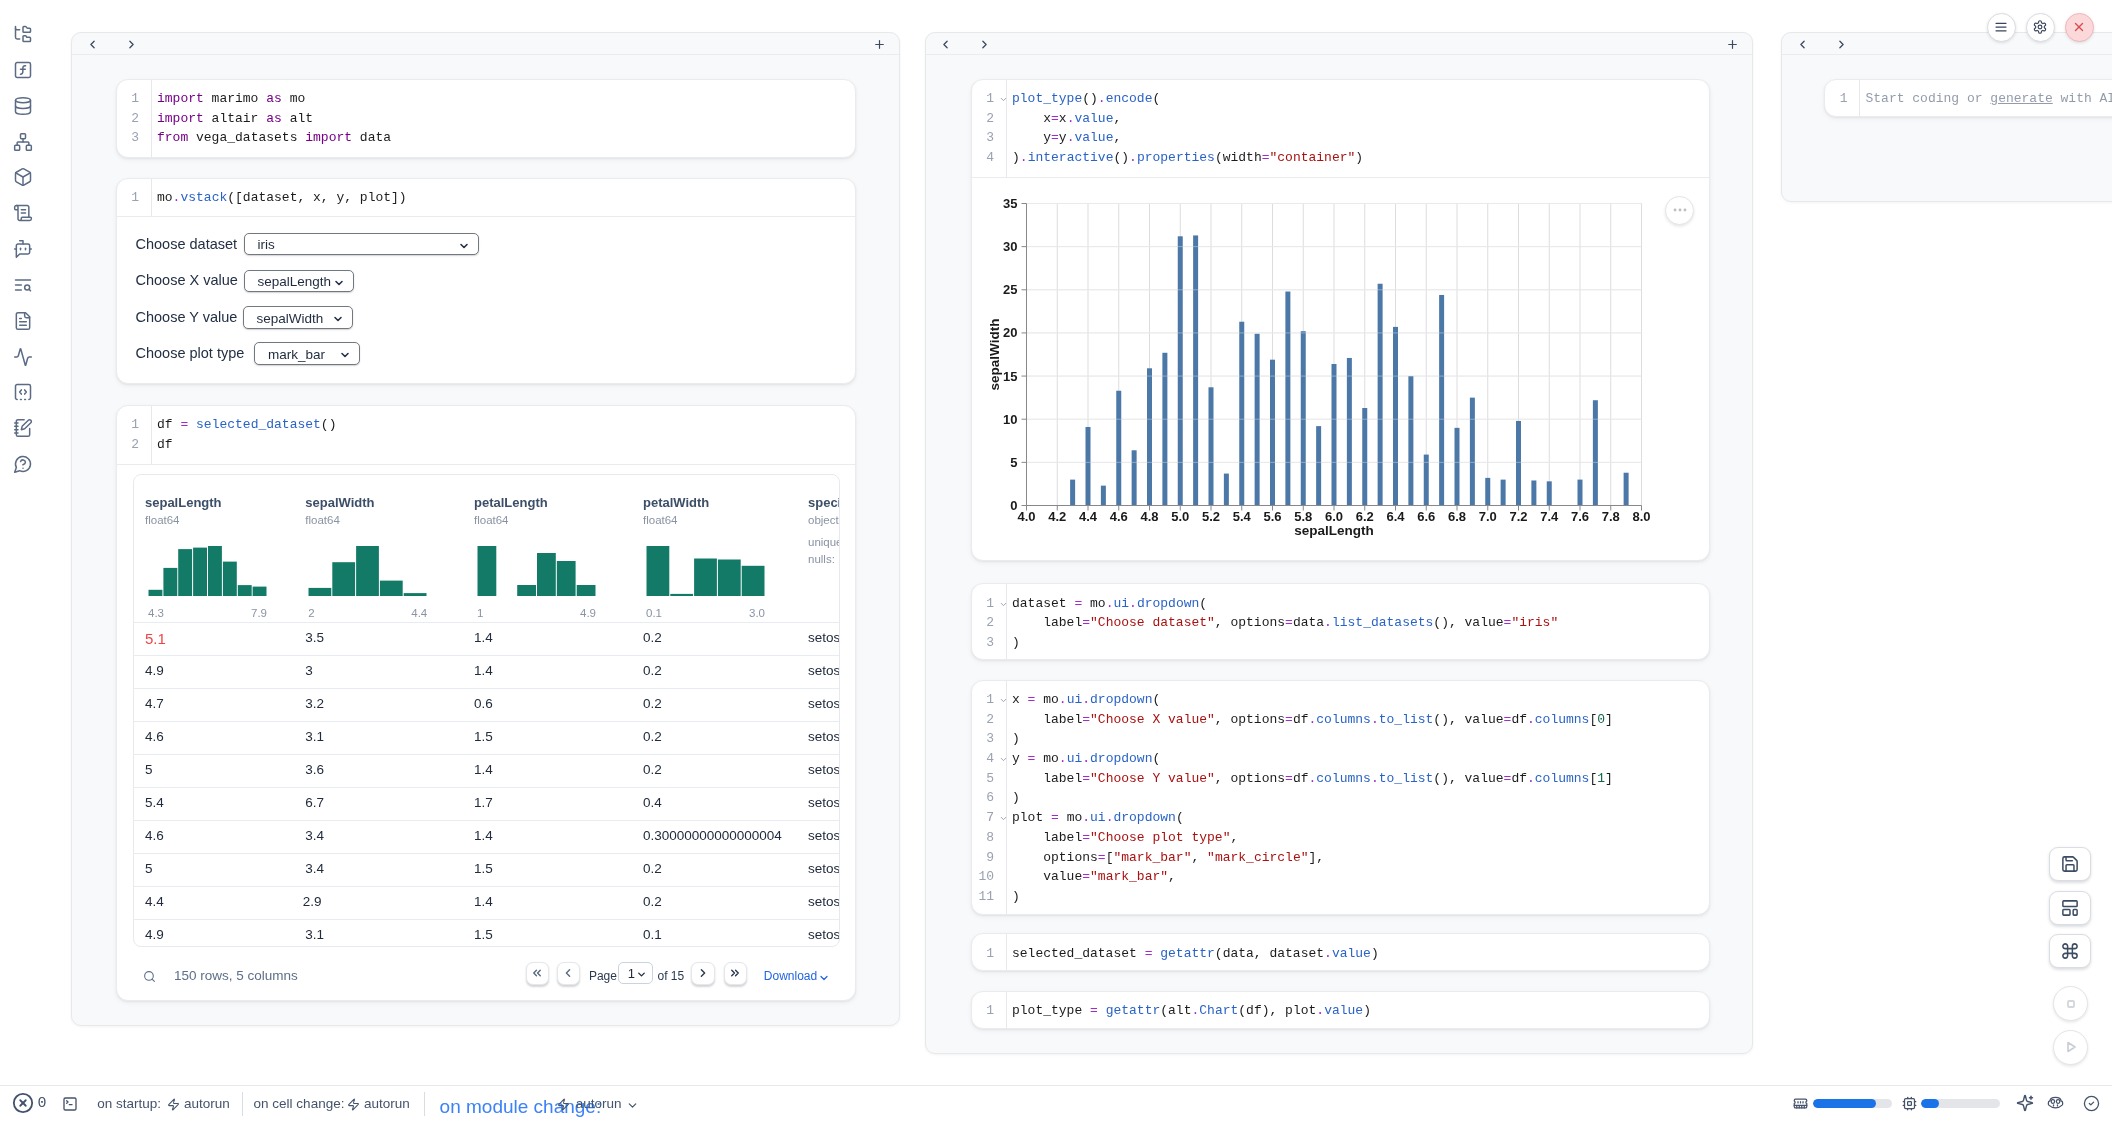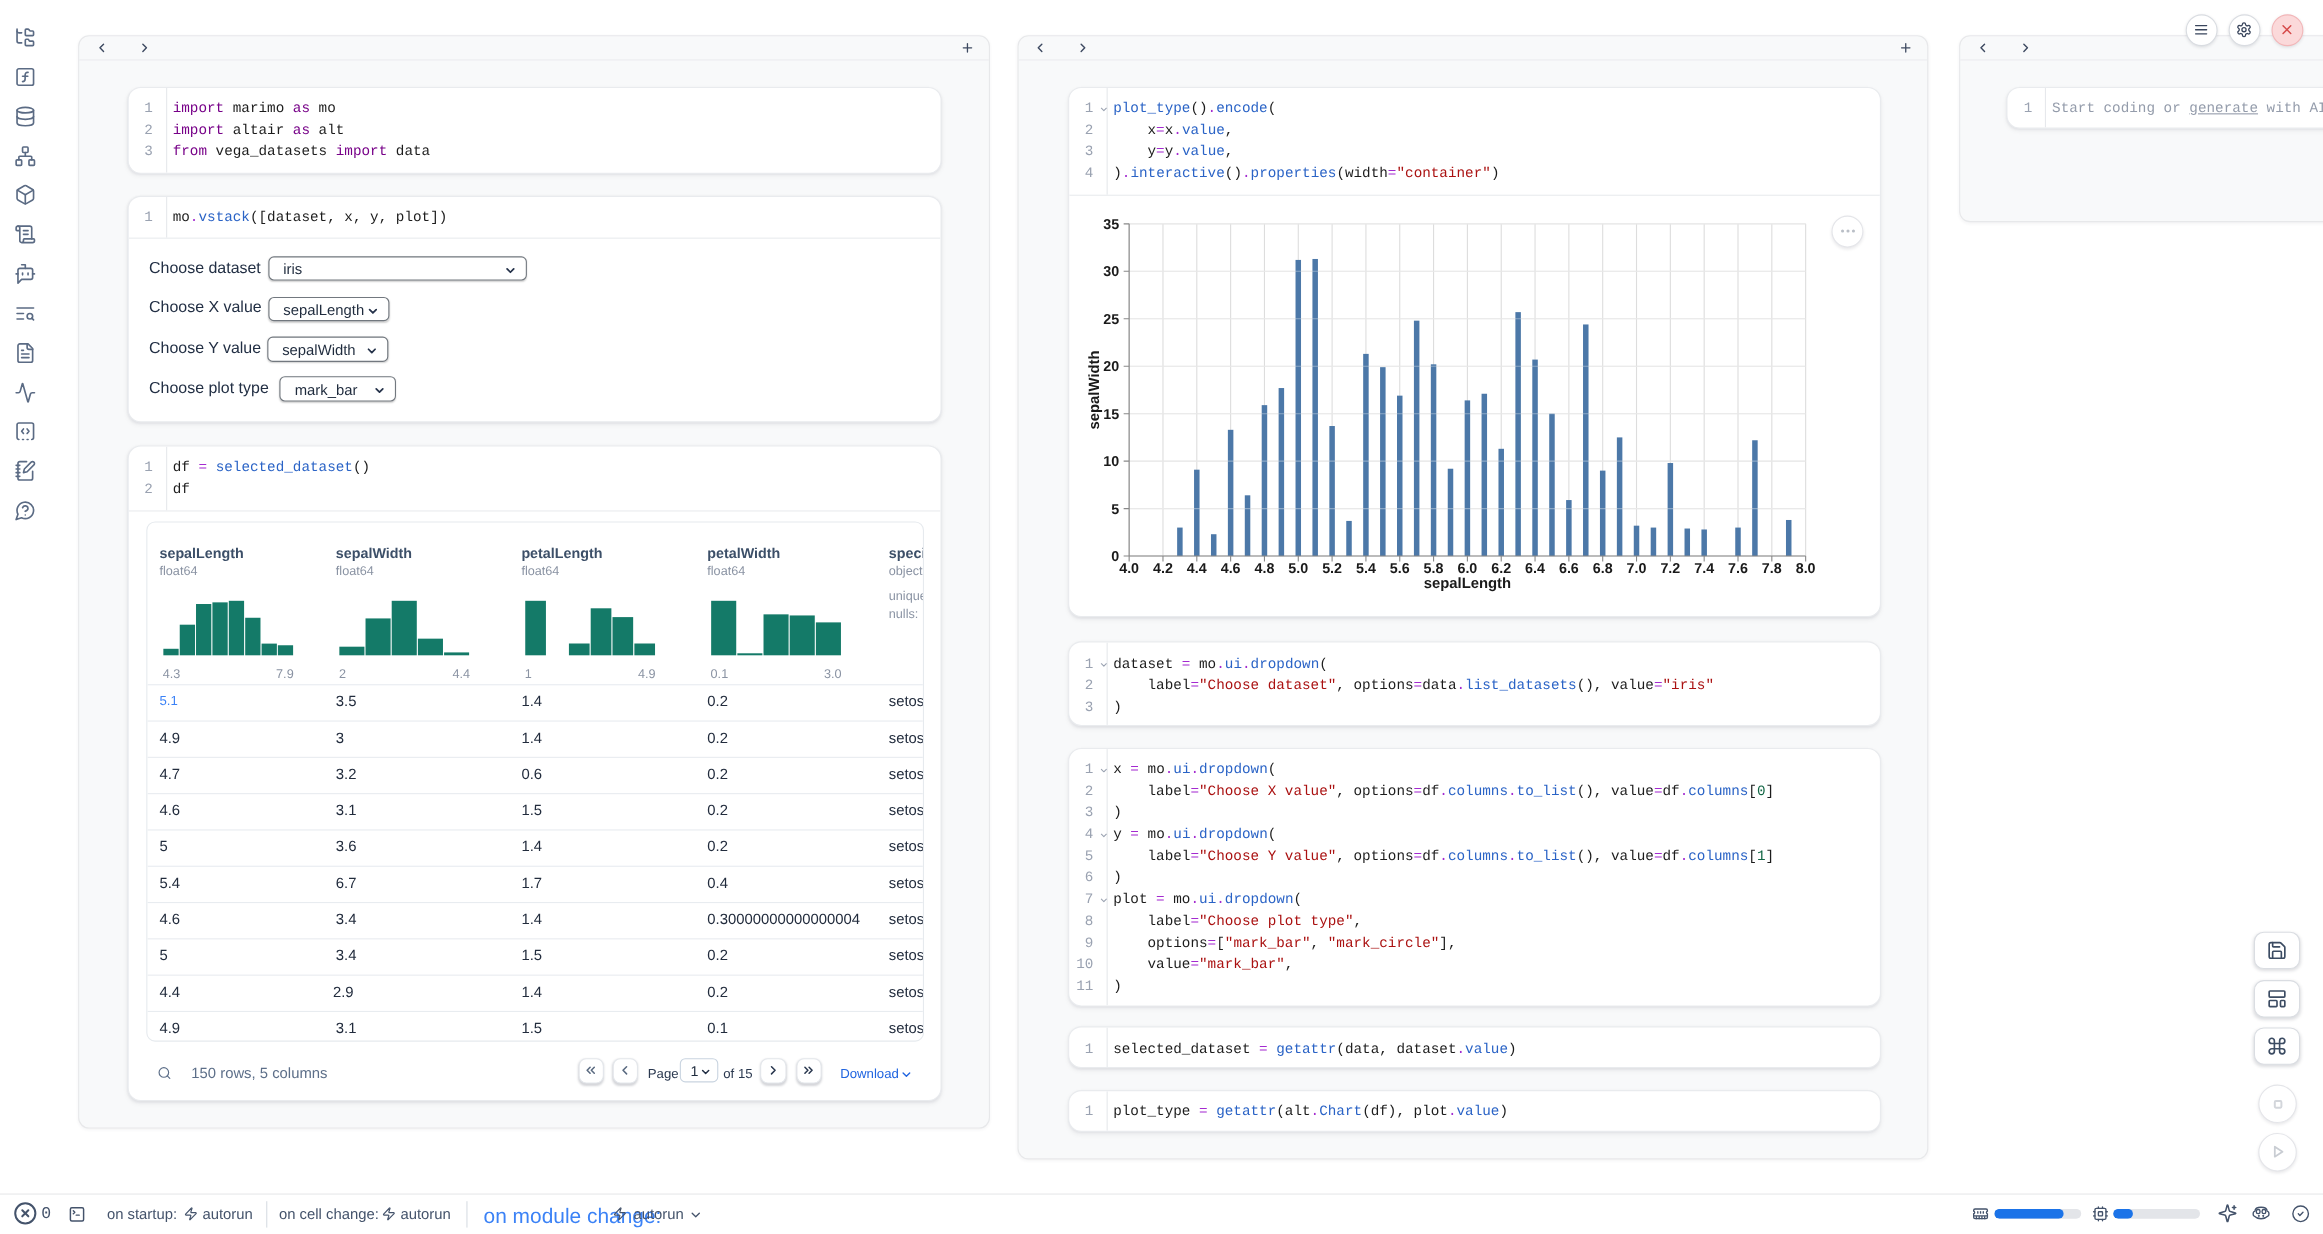--- a/index.html
+++ b/index.html
@@ -234,21 +234,21 @@
           <rect x="95.7" y="19.8" width="22.8" height="30.2" fill="#147a68"></rect>
         </svg>
       </div>
       <div class="abs" style="left:512.3px;top:131.5px;font-size:11.5px;color:#8a93a3">0.1</div>
       <div class="abs" style="left:512.3px;top:131.5px;width:119px;text-align:right;font-size:11.5px;color:#8a93a3">3.0</div>
       <div class="abs thead-t" style="left:674.3px;top:20px">species</div>
       <div class="abs" style="left:674.3px;top:39px;font-size:11.5px;color:#8a93a3">object</div>
       <div class="abs" style="left:674.3px;top:61px;font-size:11.5px;color:#8a93a3">unique</div>
       <div class="abs" style="left:674.3px;top:78px;font-size:11.5px;color:#8a93a3">nulls:</div>
       <div class="abs" style="left:0;right:0;top:147px;height:1px;background:#e8ecf0"></div>
-      <div class="abs" style="left:11.3px;top:155px;font-size:12px;color:#3b82f6">5.1</div>
+      <div class="abs" style="left:11.3px;top:155px;font-size:15px;color:#ef4444">5.1</div>
       <div class="abs" style="left:171.6px;top:155px;font-size:13.5px;color:#222c3d">3.5</div>
       <div class="abs" style="left:340.3px;top:155px;font-size:13.5px;color:#222c3d">1.4</div>
       <div class="abs" style="left:509.3px;top:155px;font-size:13.5px;color:#222c3d">0.2</div>
       <div class="abs" style="left:674.3px;top:155px;font-size:13.5px;color:#222c3d">setosa</div>
       <div class="abs" style="left:0;right:0;top:180px;height:1px;background:#e8ecf0"></div>
       <div class="abs" style="left:11.3px;top:188px;font-size:13.5px;color:#222c3d">4.9</div>
       <div class="abs" style="left:171.6px;top:188px;font-size:13.5px;color:#222c3d">3</div>
       <div class="abs" style="left:340.3px;top:188px;font-size:13.5px;color:#222c3d">1.4</div>
       <div class="abs" style="left:509.3px;top:188px;font-size:13.5px;color:#222c3d">0.2</div>
       <div class="abs" style="left:674.3px;top:188px;font-size:13.5px;color:#222c3d">setosa</div>

